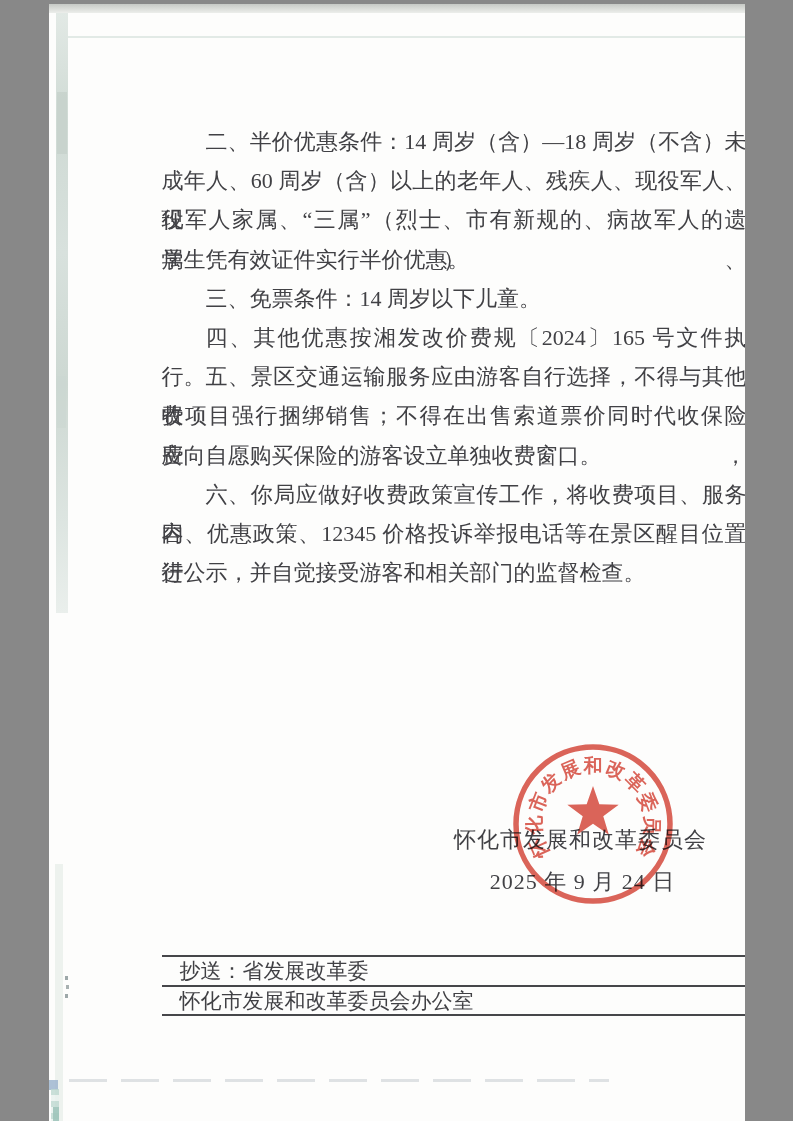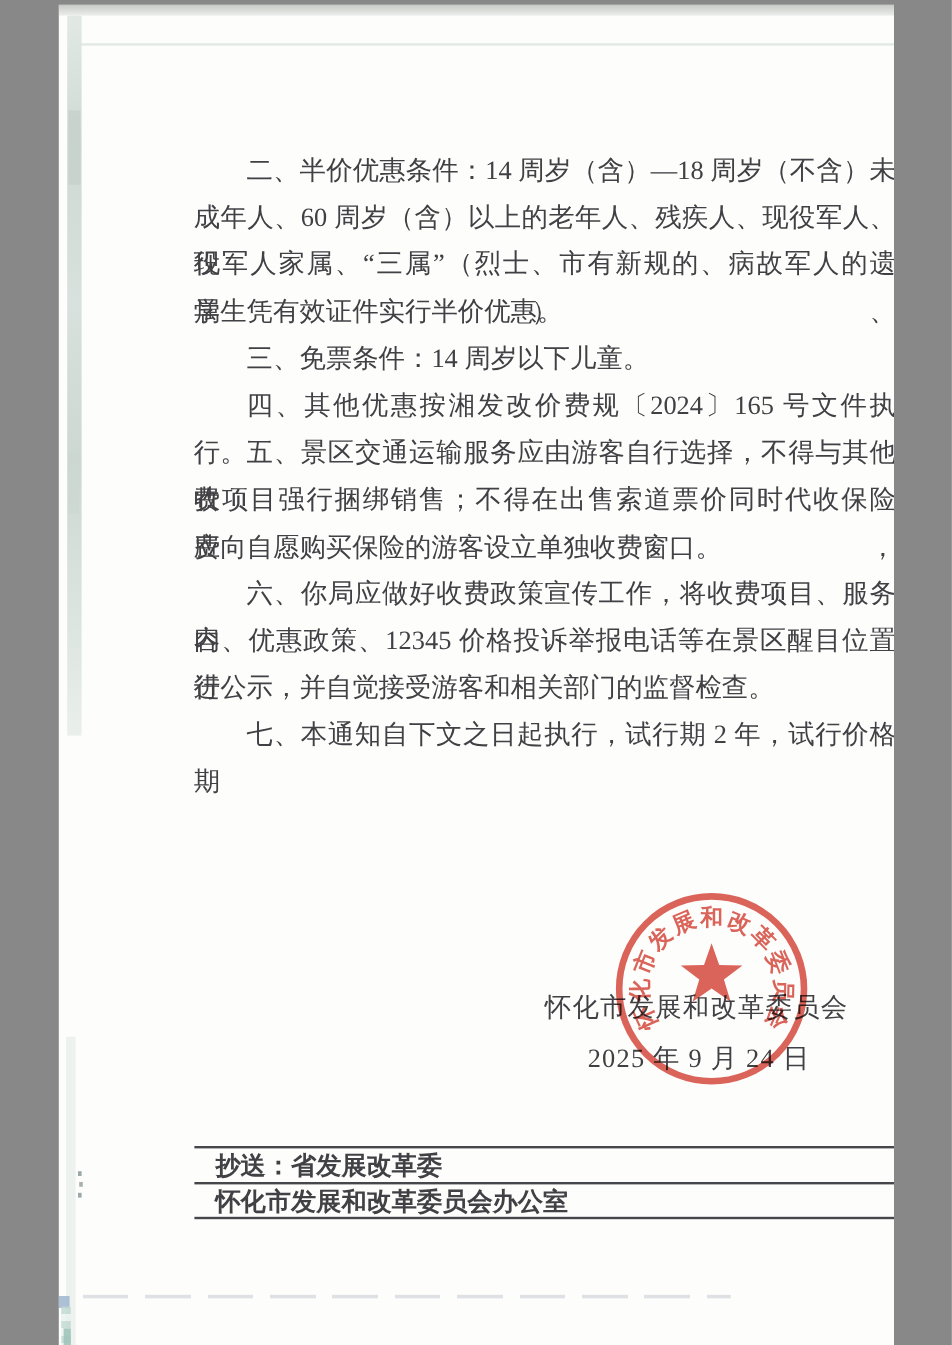--- a/index.html
+++ b/index.html
@@ -45,21 +45,21 @@
   
   .seal{position:absolute;left:459px;top:735px;width:171px;height:171px;
     opacity:.84;mix-blend-mode:multiply;}
   .seal text{font-family:"Liberation Serif","DejaVu Serif",serif;font-weight:bold;}
   
   .footer{position:absolute;left:113px;top:951px;width:591px;font-size:21px;}
   .f-rule{height:0;border-top:2px solid #46474a;}
   .f-row{display:flex;align-items:center;padding-left:18px;padding-right:8px;}
   .f-row1{height:28px;}
   .f-row2{height:27px;justify-content:space-between;gap:20px;}
-  .f-cell{white-space:nowrap;font-weight:bold;}
+  .f-cell{white-space:nowrap;}
 </style>
 </head>
 <body>
 
 <div class="page">
 
   <div class="art art-top"></div>
   <div class="art art-topline"></div>
   <div class="art art-leftstrip"></div>
   <div class="art art-leftpatch1"></div>
@@ -79,21 +79,20 @@
       <div class="line">役军人家属、“三属”（烈士、市有新规的、病故军人的遗属）、</div>
       <div class="line end">学生凭有效证件实行半价优惠。</div>
       <div class="line indent end">三、免票条件：14 周岁以下儿童。</div>
       <div class="line indent end">四、其他优惠按湘发改价费规〔2024〕165 号文件执行。</div>
       <div class="line indent">五、景区交通运输服务应由游客自行选择，不得与其他收</div>
       <div class="line">费项目强行捆绑销售；不得在出售索道票价同时代收保险费，</div>
       <div class="line end">应向自愿购买保险的游客设立单独收费窗口。</div>
       <div class="line indent">六、你局应做好收费政策宣传工作，将收费项目、服务内</div>
       <div class="line">容、优惠政策、12345 价格投诉举报电话等在景区醒目位置进</div>
       <div class="line end">行公示，并自觉接受游客和相关部门的监督检查。</div>
-      <div class="line indent">七、本通知自下文之日起执行，试行期 2 年，试行价格期</div>
     </div>
 
   <div class="issuer">怀化市发展和改革委员会</div>
   <div class="issue-date">2025 年 9 月 24 日</div>
 
   <svg class="seal" viewBox="0 0 171 171" aria-hidden="true">
     <circle id="sealRing" cx="85" cy="85" r="77" fill="none" stroke-width="5.5" stroke="#d6473a"></circle>
     <polygon id="sealStar" points="85,47 91.35,65.26 110.68,65.66 95.27,77.34 100.87,95.84 85,84.8 69.13,95.84 74.73,77.34 59.32,65.66 78.65,65.26" fill="#d6473a"></polygon>
     <g id="sealArc">
         <text x="31.100817999086544" y="108.99746194147221" transform="rotate(-114 31.100817999086544 108.99746194147221)" fill="#d6473a" font-size="19" text-anchor="middle" dominant-baseline="central">怀</text>

